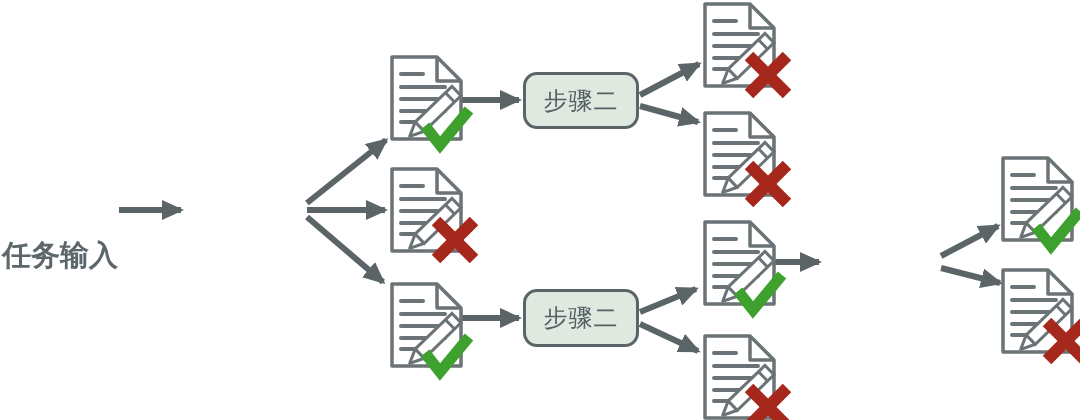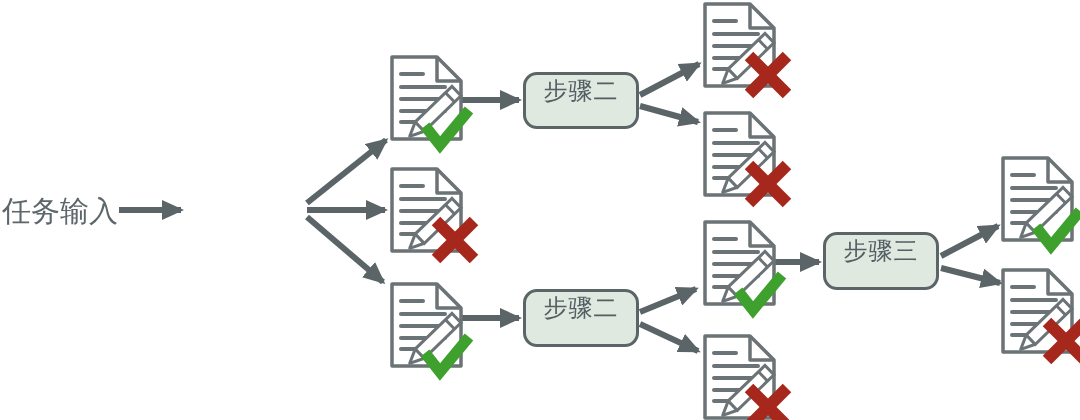--- a/index.html
+++ b/index.html
@@ -6,28 +6,28 @@
     --background:#ffffff; --box-fill:#dfe9e0; --box-border:#5b6467; --box-text:#545f64;
     --arrow:#5b6467; --doc-outline:#6b7376; --check:#3fa12d; --cross:#a6281c; --label-text:#5d676b;
   }
   html,body{margin:0;padding:0;background:var(--background);}
   .canvas{
     position:relative;width:1080px;height:420px;background:var(--background);
     overflow:hidden;font-family:"DejaVu Sans","Liberation Sans",sans-serif;
   }
   .canvas svg{position:absolute;left:0;top:0;}
   .node-label{
-    position:absolute;color:var(--label-text);font-size:29px;font-weight:400;
-    white-space:nowrap;line-height:1;letter-spacing:0px;
+    position:absolute;color:var(--label-text);font-size:29px;font-weight:700;
+    white-space:nowrap;line-height:1;letter-spacing:0px;margin-top:44px;
   }
   .pos-input{left:2px;top:197px;}
   .step-box{
     position:absolute;box-sizing:border-box;background:var(--box-fill);
     border:3.5px solid var(--box-border);border-radius:14px;
-    display:flex;align-items:flex-start;justify-content:center;
+    display:flex;align-items:center;justify-content:center;
     color:var(--box-text);font-size:24px;letter-spacing:1px;
   }
   .pos-step1{left:188px;top:179px;width:116px;height:63px;}
   .pos-step2-top{left:523px;top:72px;width:116px;height:57px;}
   .pos-step2-bottom{left:523px;top:289px;width:116px;height:58px;}
   .pos-step3{left:823px;top:232px;width:116px;height:58px;}
 </style>
 </head>
 <body>
 
@@ -207,16 +207,13 @@
 
 
   <div class="step-box pos-step2-top">
     <span>步骤二</span>
   </div>
 
   <div class="step-box pos-step2-bottom">
     <span>步骤二</span>
   </div>
 
-  <div class="step-box pos-step3">
-    <span>步骤三</span>
-  </div>
 </div>
 
 </body></html>

